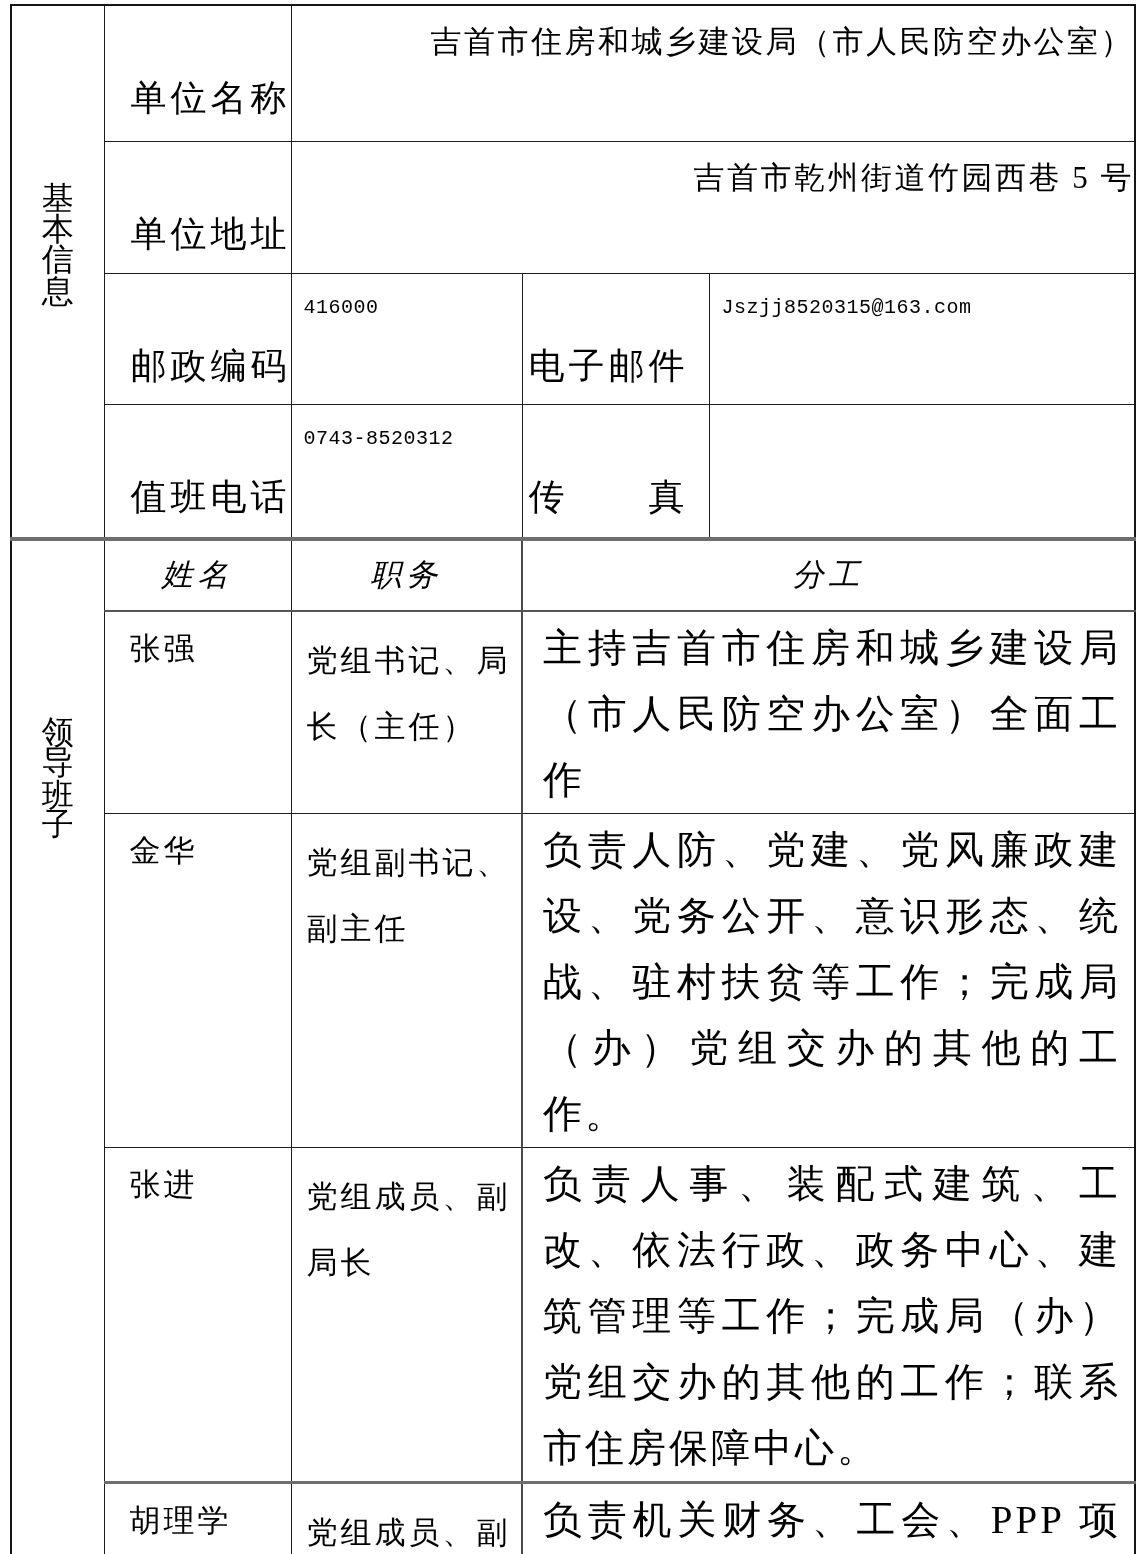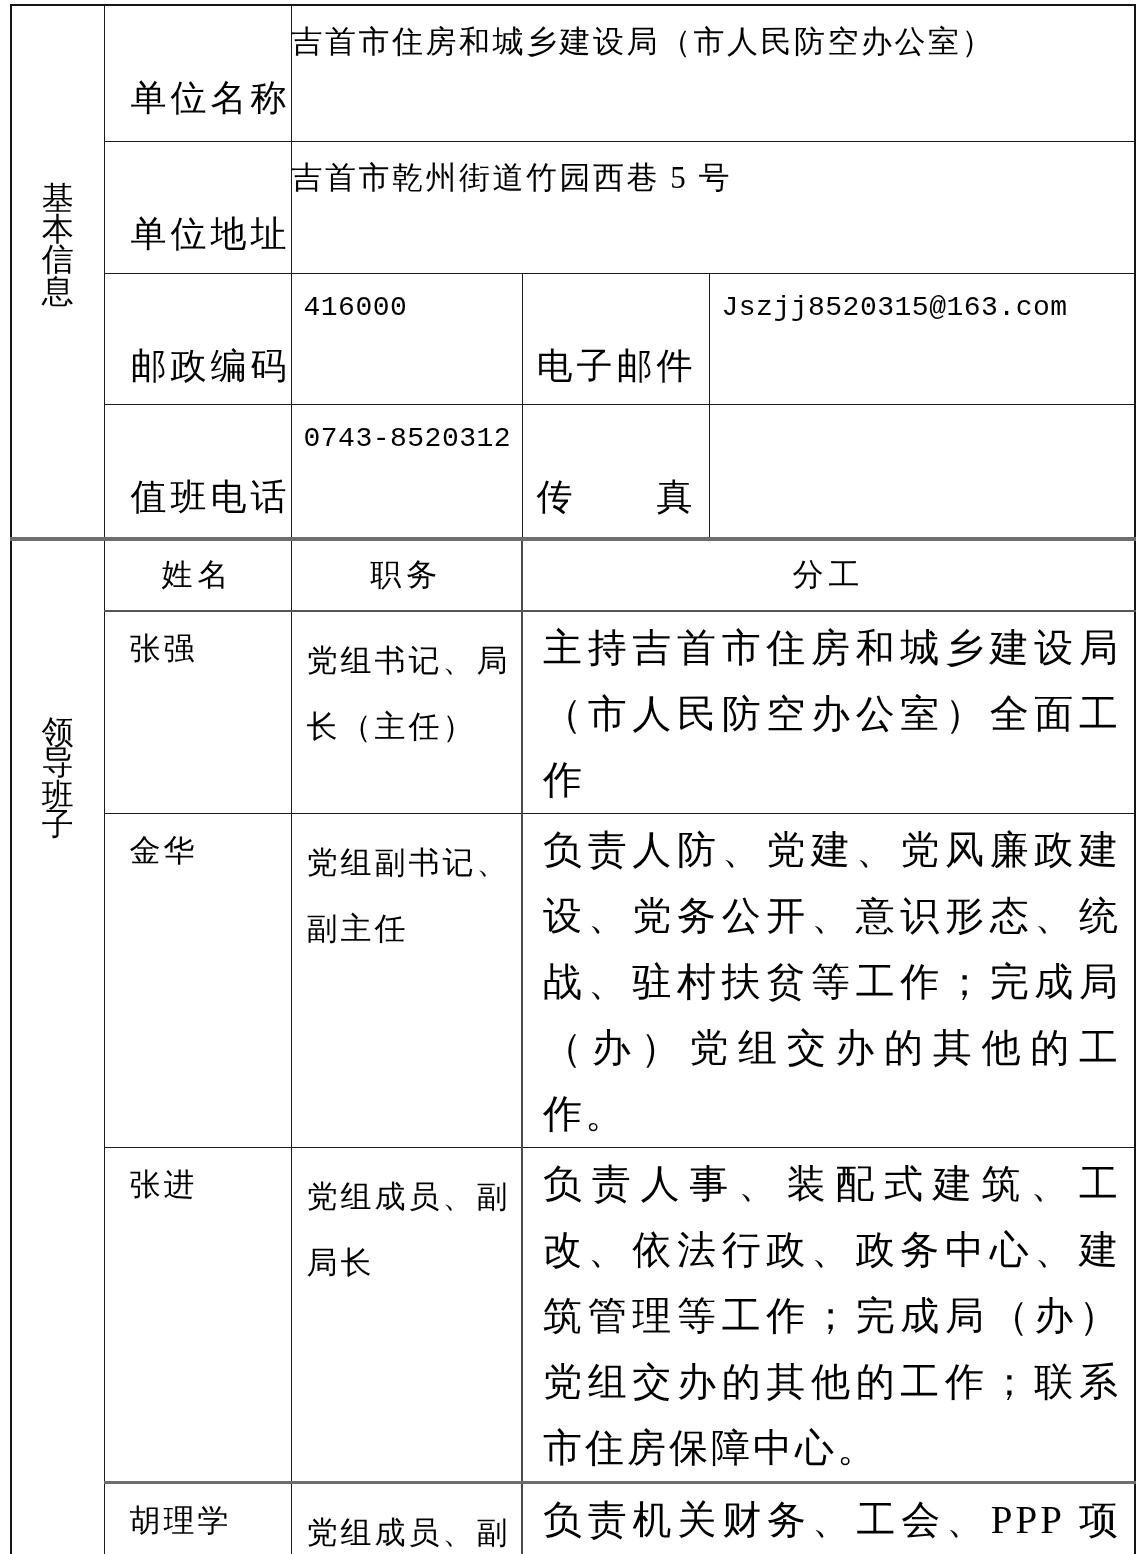--- a/index.html
+++ b/index.html
@@ -15,44 +15,44 @@
     width:1124px;
     border:2.5px solid #151515;
   }
   #doc-table td {
     border:1.6px solid #1c1c1c;
     vertical-align:top; padding:0; overflow:hidden;
   }
   
   .sep-top   { border-top:4px solid #6e6e6e !important; }
   .sep-top-2 { border-top:3.5px solid #6e6e6e !important; }
-  .hdr-bot   { border-bottom:2.6px solid #555555 !important; }
+  .hdr-bot   { border-bottom:2.6px solid #555555 !important;font-style:italic; }
   .duty-left { border-left:2.4px solid #4a4a4a !important; }
 
   
   .vlabel {
     writing-mode:vertical-lr; text-orientation:upright;
     font-size:32px; letter-spacing:31px; line-height:89px;
     padding-top:150px; margin:0 auto; white-space:nowrap;
   }
   
   .label-low {
     padding:60px 0 0 26px; line-height:64px;
     font-size:36px; letter-spacing:4px; white-space:nowrap;
   }
-  .label-low.mid { padding-left:14px; }
+  .label-low.mid { padding-left:6px; }
   
   .val-center {
-    padding-top:6px; text-align:left; line-height:60px;
+    padding-top:6px; text-align:right; line-height:60px;
     font-size:31px; letter-spacing:2.5px;
   }
   .val-mono {
     padding:4px 0 0 12px; line-height:60px;
     font-family:"Liberation Mono","DejaVu Sans Mono",monospace;
-    font-size:28px; letter-spacing:0.5px; white-space:nowrap;
+    font-size:20px; letter-spacing:0.5px; white-space:nowrap;
   }
   
   .hdr-cell {
     padding-top:2px; text-align:center; line-height:64px;
     font-size:31px; letter-spacing:5px;
   }
   .name-cell {
     padding:4px 0 0 25px; line-height:66px;
     font-size:31px; letter-spacing:3px; white-space:nowrap;
   }

